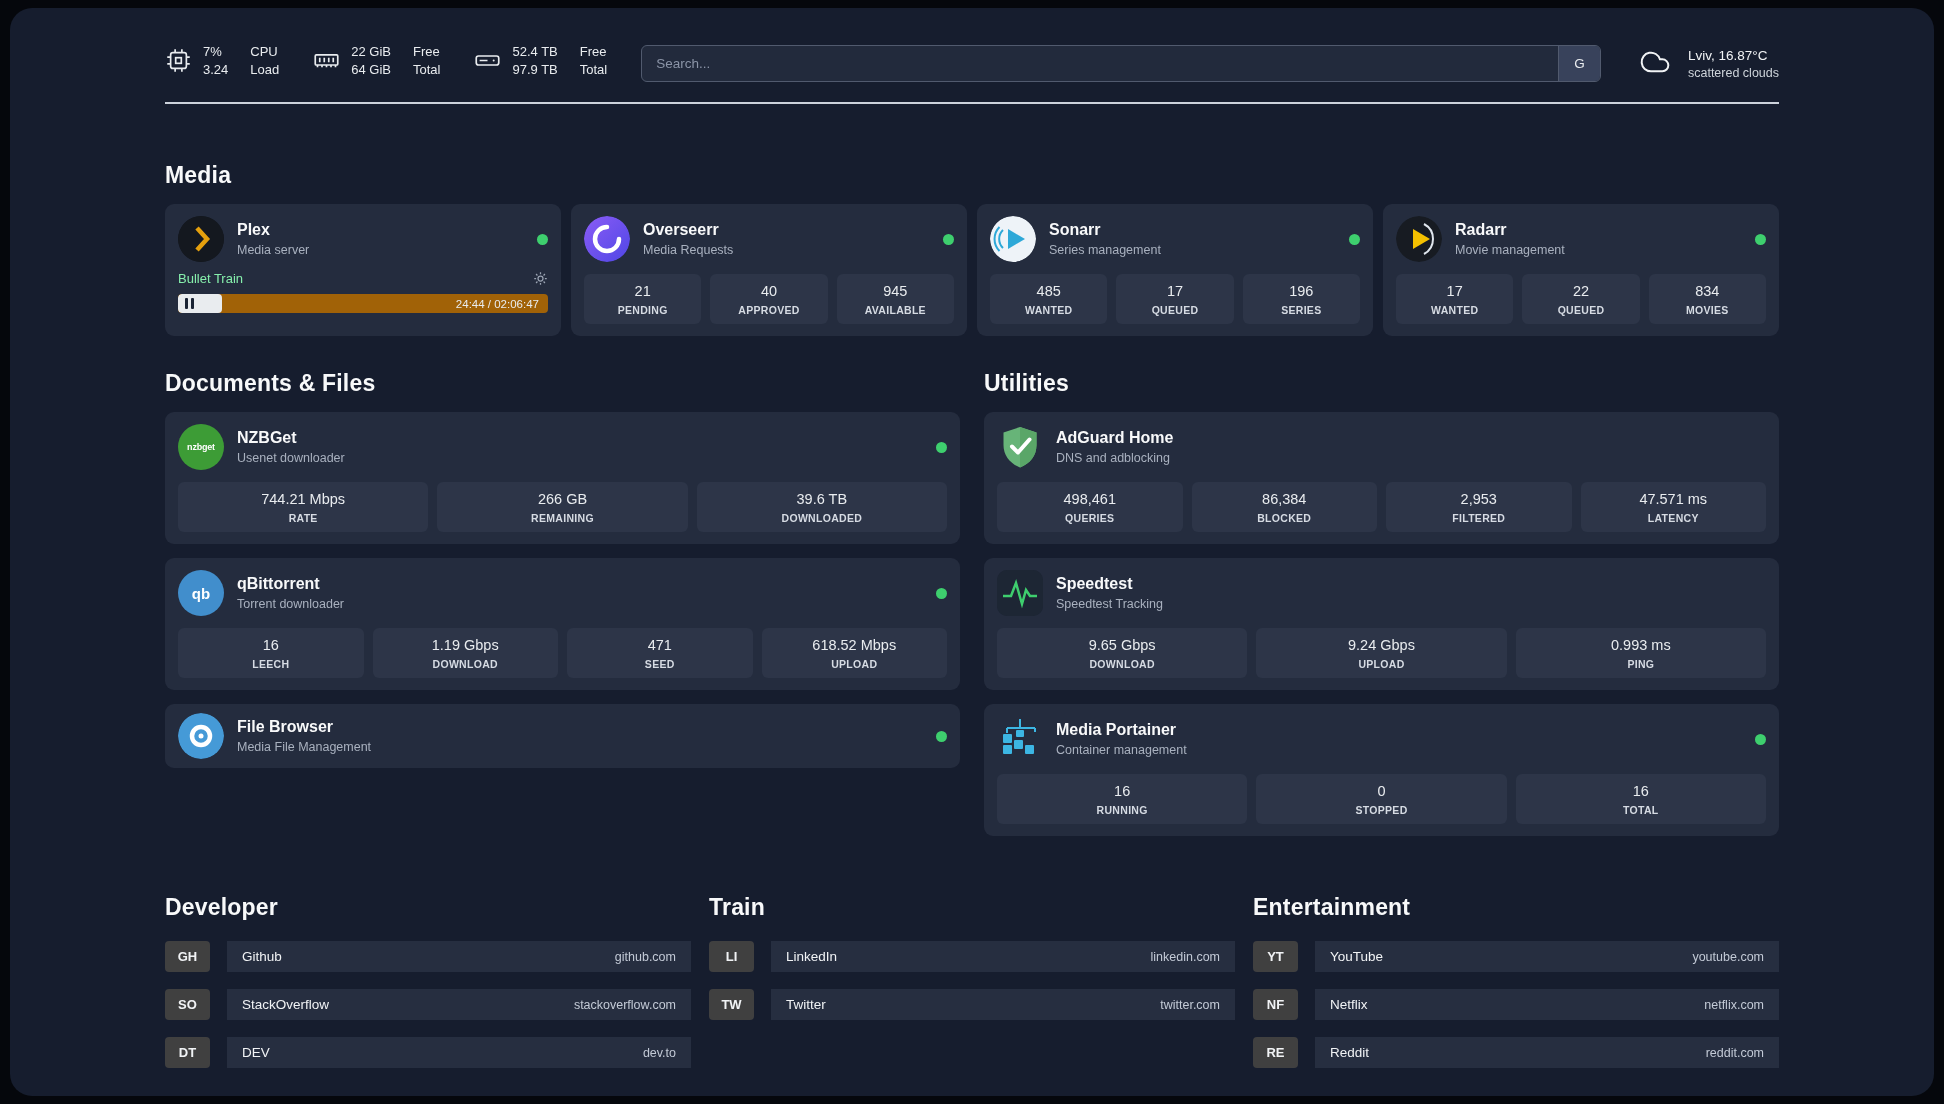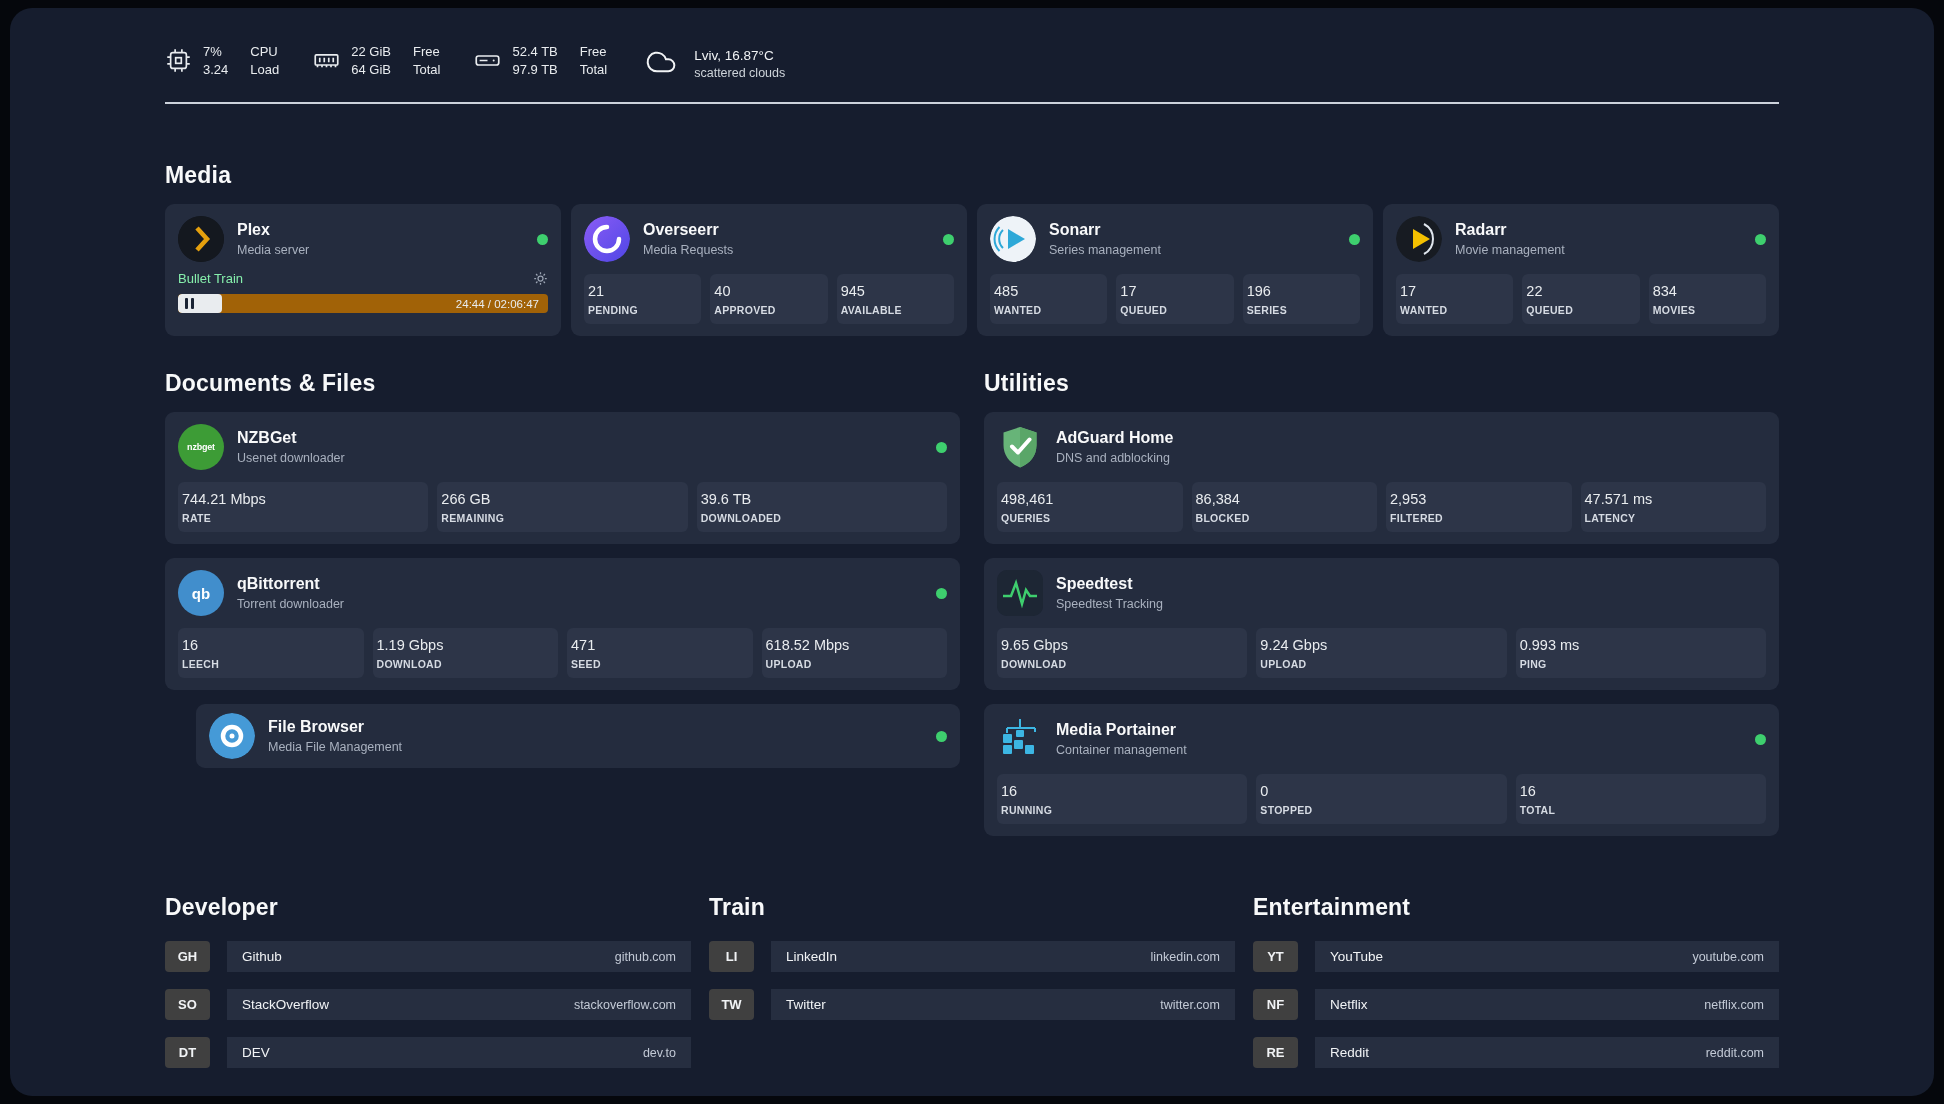--- a/index.html
+++ b/index.html
@@ -26,32 +26,32 @@
   .weather .cond { font-size:12.5px; color:#ced4da; margin-top:3px; }
 
   .divider { margin-top:20px; border-bottom:2px solid #ccd2db; }
 
   
   .sec-title { font-size:23px; font-weight:700; color:#f8f9fa; letter-spacing:.2px; }
   .media-section { margin-top:58px; }
   .media-grid { display:grid; grid-template-columns:repeat(4,1fr); gap:10px; margin-top:15px; }
 
   .card { background:#242c3e; border-radius:9px; padding:12px 13px; }
-  .card.slim { padding:9px 13px;margin-left:31px; }
+  .card.slim { padding:9px 13px; }
   .card-head { display:flex; align-items:center; gap:13px; cursor:pointer; }
   .app-icon { width:46px; height:46px; border-radius:50%; flex:none; display:flex; align-items:center; justify-content:center; overflow:hidden; }
   .app-icon svg { width:46px; height:46px; display:block; }
   .app-icon.sq { border-radius:10px; }
   .app-texts { display:flex; flex-direction:column; }
   .app-name { font-size:16px; font-weight:600; color:#f8f9fa; }
   .app-sub { font-size:12.5px; color:#a9b1bf; margin-top:4px; }
   .status-dot { width:11px; height:11px; border-radius:50%; background:#3ecf6e; margin-left:auto; align-self:center; flex:none; }
 
   .stat-row { display:flex; gap:9px; margin-top:12px; }
-  .stat { flex:1; background:#2d3548; border-radius:6px; padding:9px 4px 8px; }
+  .stat { flex:1; background:#2d3548; border-radius:6px; padding:9px 4px 8px; text-align:center; }
   .stat-value { font-size:14.5px; color:#e9ecef; }
   .stat-label { font-size:10.5px; font-weight:700; color:#d6dbe3; margin-top:5px; letter-spacing:.3px; }
 
   
   .player { margin-top:9px; }
   .player-top { display:flex; align-items:center; justify-content:space-between; color:#86efac; font-size:13px; }
   .gear-btn { cursor:pointer; display:flex; }
   .gear-btn svg { width:15px; height:15px; }
   .player-bar { position:relative; margin-top:8px; height:19px; background:#a16207; border-radius:4px; overflow:hidden; }
   .player-fill { position:absolute; left:0; top:0; bottom:0; background:#e9ecef; border-radius:4px; }
@@ -133,20 +133,24 @@
         <span class="metric-rows">
           <span>52.4 TB</span>
           <span>Free</span>
           <span>97.9 TB</span>
           <span>Total</span>
         </span>
         <span class="metric-bar"><span class="fill" style="width: 54%;"></span></span>
       </span>
     </div>
 
+    <div class="search">
+      <input type="text" placeholder="Search..." style="">
+      <span class="engine">G</span>
+    </div>
 
     <div class="weather">
       <span>
         <svg viewBox="0 0 24 24" fill="none" stroke="#f1f3f5" stroke-width="1.5">
           <path d="M17.5 19H9a7 7 0 1 1 6.71-9h1.79a4.5 4.5 0 1 1 0 9Z"></path>
         </svg>
       </span>
       <span>
         <div class="loc">Lviv, 16.87°C</div>
         <div class="cond">scattered clouds</div>

